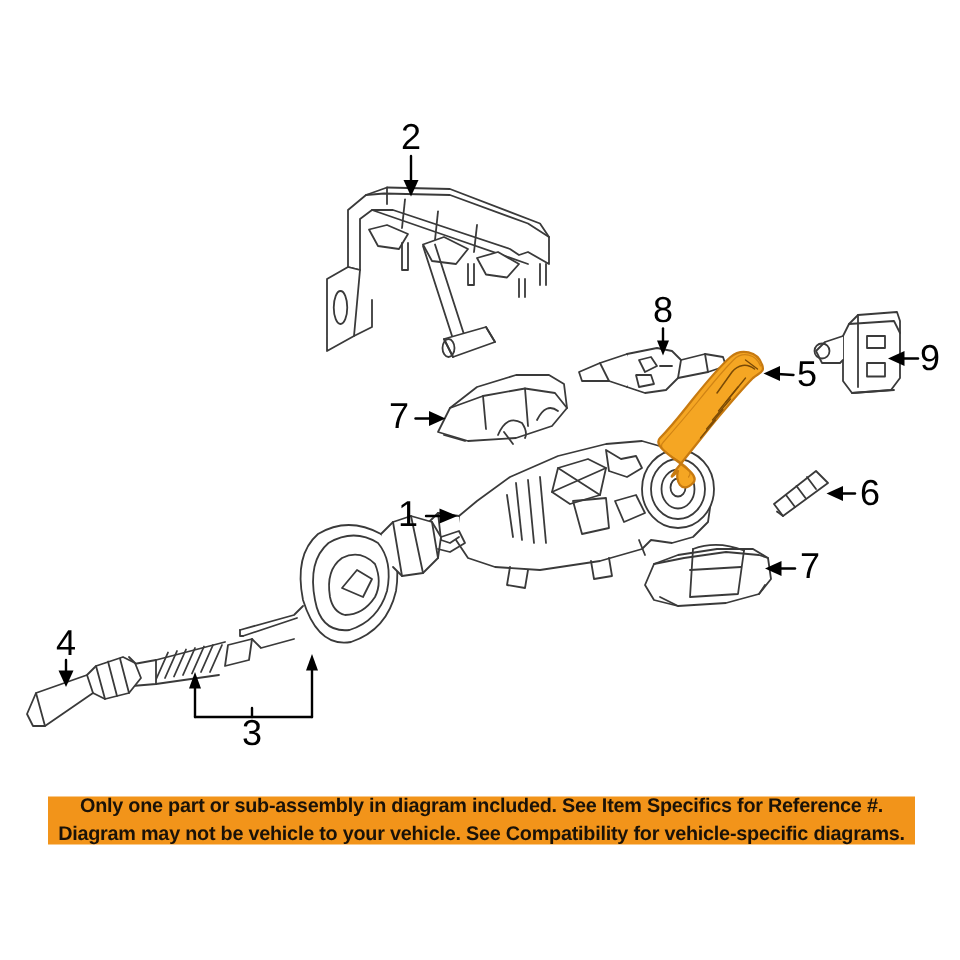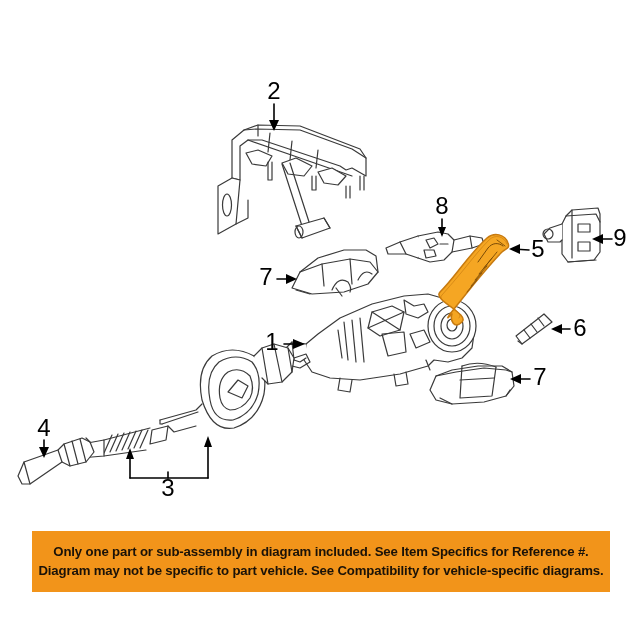--- a/index.html
+++ b/index.html
@@ -24,21 +24,21 @@
     top: 0;
     width: 640px;
     height: 640px;
     display: block;
   }
   .banner {
     position: absolute;
     left: 32px;
     top: 531px;
     width: 578px;
-    height: 61px;
+    height: 32px;
     background: #F2941A;
     box-sizing: border-box;
     display: flex;
     flex-direction: column;
     align-items: center;
     justify-content: center;
     padding: 2px 6px 4px 6px;
   }
   .banner-line {
     color: #1a1208;
@@ -296,16 +296,16 @@
       <text x="266" y="279">7</text>
       <text x="540" y="379">7</text>
       <text x="272" y="344">1</text>
       <text x="44" y="430">4</text>
       <text x="168" y="490">3</text>
     </g>
   </svg>
 
   <div class="banner">
     <div class="banner-line">Only one part or sub-assembly in diagram included. See Item Specifics for Reference #.</div>
-    <div class="banner-line">Diagram may not be specific to part vehicle. See Compatibility for vehicle-specific diagrams.</div>
+    <div class="banner-line">Diagram may not be vehicle to your vehicle. See Compatibility for vehicle-specific diagrams.</div>
   </div>
 
 </div>
 
 </body></html>

